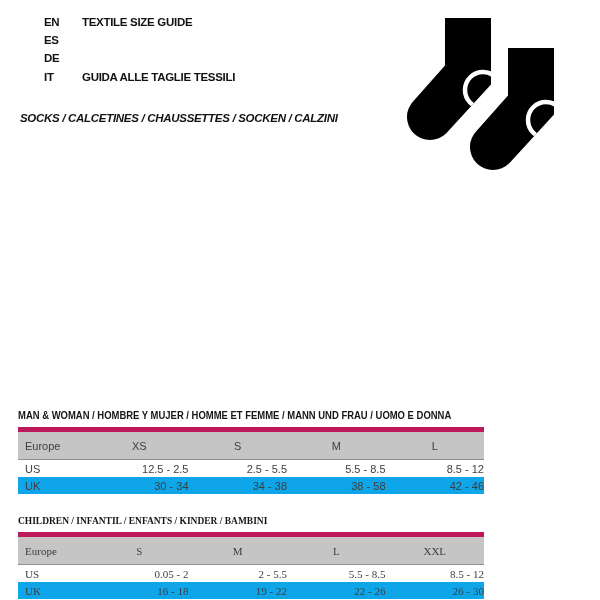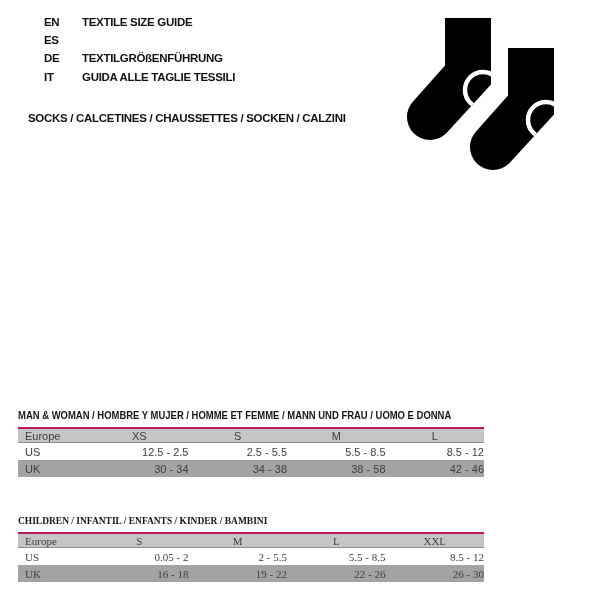--- a/index.html
+++ b/index.html
@@ -7,58 +7,57 @@
     width:600px;height:600px;background:#ffffff;position:relative;overflow:hidden;
     font-family:"Liberation Sans","DejaVu Sans",sans-serif;color:#111;
   }
   .sheet{position:absolute;inset:0;}
 
   
   .lang-block{position:absolute;left:36px;top:13px;margin-left:8px;}
   .lang-row{display:flex;line-height:18.2px;font-size:11.5px;font-weight:bold;
     letter-spacing:-0.3px;color:#121212;white-space:nowrap;}
   .lang-code{width:38px;flex:0 0 38px;}
-  .category{position:absolute;left:28px;top:112px;font-size:11.5px;font-weight:bold;
-    letter-spacing:-0.3px;color:#121212;white-space:nowrap;}
+  .category{position:absolute;left:20px;top:112px;font-size:11.5px;font-weight:bold;
+    letter-spacing:-0.3px;color:#121212;white-space:nowrap;font-style:italic;}
 
   
   .socks-svg{position:absolute;left:403px;top:16px;}
 
   
   .size-table-block{position:absolute;left:18px;width:466px;}
   .tbl-man{top:409px;}
   .tbl-children{top:514px;font-family:Liberation Serif, serif;}
   .table-title{font-size:11px;font-weight:bold;color:#161616;white-space:nowrap;
     transform:scaleX(0.86);transform-origin:left center;line-height:12px;margin:0 0 6px 0;}
   table.size-table{border-collapse:collapse;table-layout:fixed;width:466px;
     font-size:11px;color:#3e3e3e;}
   col.region-col{width:72px;}
   col.size-col{width:98.5px;}
-  thead th{background:#c5c5c5;border-top:2px solid #be185d;border-bottom:1px solid #8f8f8f;
-    height:13px;font-weight:normal;text-align:center;padding:0;}
+  thead th{background:#c5c5c5;border-top:5px solid #be185d;border-bottom:1px solid #8f8f8f;
+    height:13px;font-weight:normal;text-align:center;padding:7px;}
   tbody td{height:17px;text-align:right;padding:0;}
   th.region,td.region{text-align:left;padding-left:7px;}
-  tr.alt{background:#a3a3a3;}
+  tr.alt{background:#0ea5e9;}
 </style>
 </head>
 <body>
 
 <div class="sheet">
 
   <div class="lang-block">
     <div class="lang-row">
       <span class="lang-code">EN</span>
       <span class="lang-label">TEXTILE SIZE GUIDE</span>
     </div>
     <div class="lang-row">
       <span class="lang-code">ES</span>
     </div>
     <div class="lang-row">
       <span class="lang-code">DE</span>
-      <span class="lang-label">TEXTILGRÖßENFÜHRUNG</span>
     </div>
     <div class="lang-row">
       <span class="lang-code">IT</span>
       <span class="lang-label">GUIDA ALLE TAGLIE TESSILI</span>
     </div>
   </div>
 
   <div class="category">SOCKS / CALCETINES / CHAUSSETTES / SOCKEN / CALZINI</div>
 
   <svg class="socks-svg" width="153" height="158" viewBox="-42 -2 153 158" xmlns="http://www.w3.org/2000/svg">

